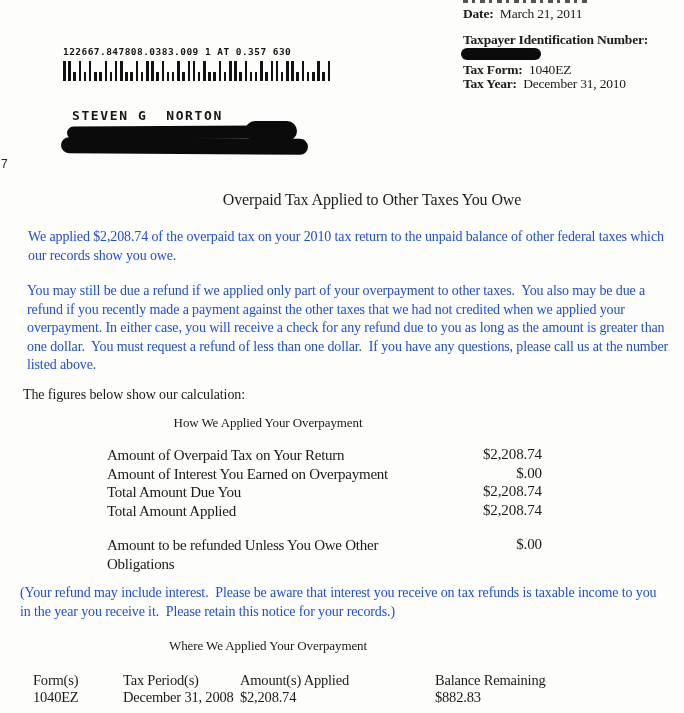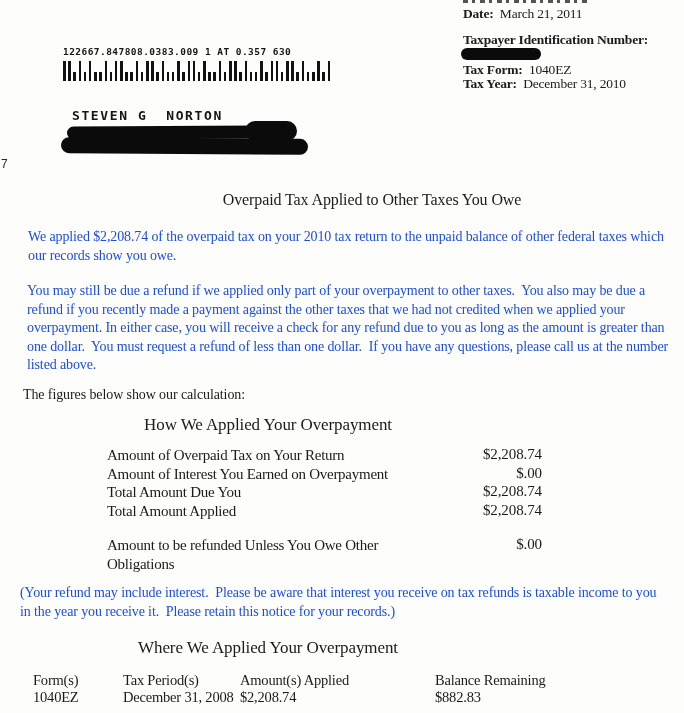--- a/index.html
+++ b/index.html
@@ -53,21 +53,21 @@
   .para{
     font-size:14px;line-height:18.6px;letter-spacing:-0.12px;
     white-space:pre-wrap;color:#1d4ed8;
   }
   .p1{left:28px;top:228px;width:642px;}
   .p2{left:27px;top:282px;width:646px;}
   .figs{left:23px;top:387px;font-size:14px;letter-spacing:-0.1px;}
   .note{left:20px;top:584px;width:648px;}
   .sect{
     transform:translateX(-50%);
-    font-size:17px;white-space:nowrap;letter-spacing:-0.1px;
+    font-size:13px;white-space:nowrap;letter-spacing:-0.1px;
   }
   .how{left:268px;top:415px;}
   .where{left:268px;top:638px;}
   
   .calc-row{left:0;width:560px;height:19px;margin-left:7px;}
   .calc-row .lbl{position:absolute;left:100px;width:305px;font-size:15px;letter-spacing:-0.25px;line-height:18.6px;}
   .calc-row .val{position:absolute;left:400px;width:135px;text-align:right;font-size:15px;letter-spacing:-0.1px;}
   
   .wcell{font-size:14.5px;letter-spacing:-0.2px;white-space:nowrap;}
   .r-right{text-align:left;}

